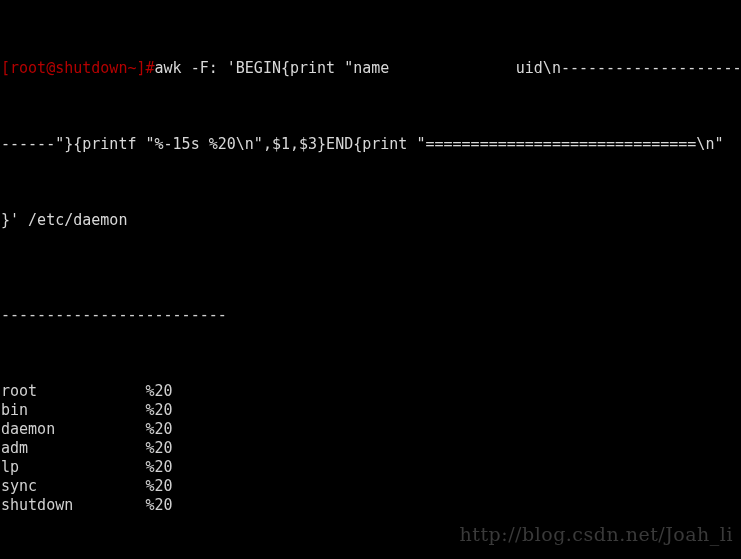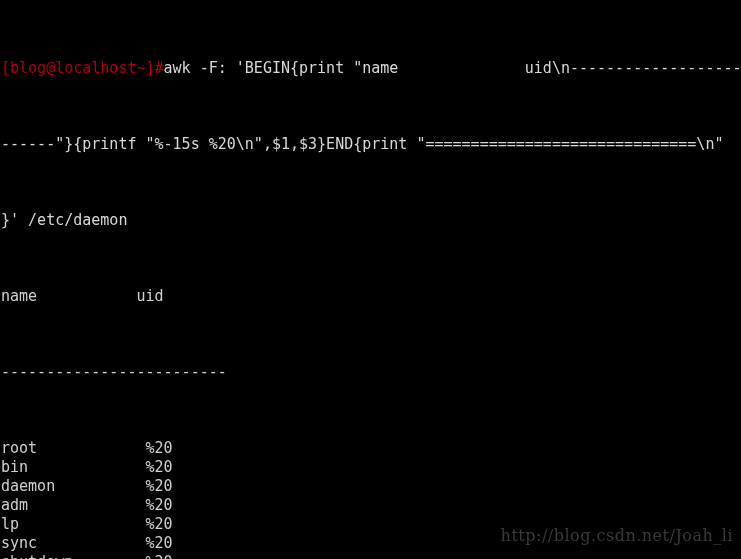--- a/index.html
+++ b/index.html
@@ -59,40 +59,39 @@
 
   .rule {
     color: #d0d0d0;
   }
 
   .watermark {
     position: absolute;
     right: 8px;
     bottom: 14px;
     font-family: "DejaVu Serif", serif;
-    font-size: 16px;
+    font-size: 19px;
     color: #3a3a3a;
     letter-spacing: 0.5px;
     white-space: pre;
   }
 </style>
 </head>
 <body>
 
 <div id="terminal">
 
   <div class="screen">
 
-    <div class="line"><span class="prompt">[blog@localhost~]#</span><span class="cmdtext">awk -F: 'BEGIN{print "name              uid\n-------------------------</span></div>
+    <div class="line"><span class="prompt">[root@shutdown~]#</span><span class="cmdtext">awk -F: 'BEGIN{print "name              uid\n-------------------------</span></div>
 
     <div class="line"><span class="cmdtext">------"}{printf "%-15s %20\n",$1,$3}END{print "==============================\n"</span></div>
 
     <div class="line"><span class="cmdtext">}' /etc/daemon</span></div>
 
-    <div class="line"><span class="outtext">name           uid</span></div>
 
     <div class="line"><span class="rule">-------------------------</span></div>
 
     <div id="rows-container"><div class="line"><span class="outtext">root</span><span>            </span><span class="outtext">%20</span></div><div class="line"><span class="outtext">bin</span><span>             </span><span class="outtext">%20</span></div><div class="line"><span class="outtext">daemon</span><span>          </span><span class="outtext">%20</span></div><div class="line"><span class="outtext">adm</span><span>             </span><span class="outtext">%20</span></div><div class="line"><span class="outtext">lp</span><span>              </span><span class="outtext">%20</span></div><div class="line"><span class="outtext">sync</span><span>            </span><span class="outtext">%20</span></div><div class="line"><span class="outtext">shutdown</span><span>        </span><span class="outtext">%20</span></div></div>
 
     
 
   </div>
 
   <div class="watermark">http://blog.csdn.net/Joah_li</div>

